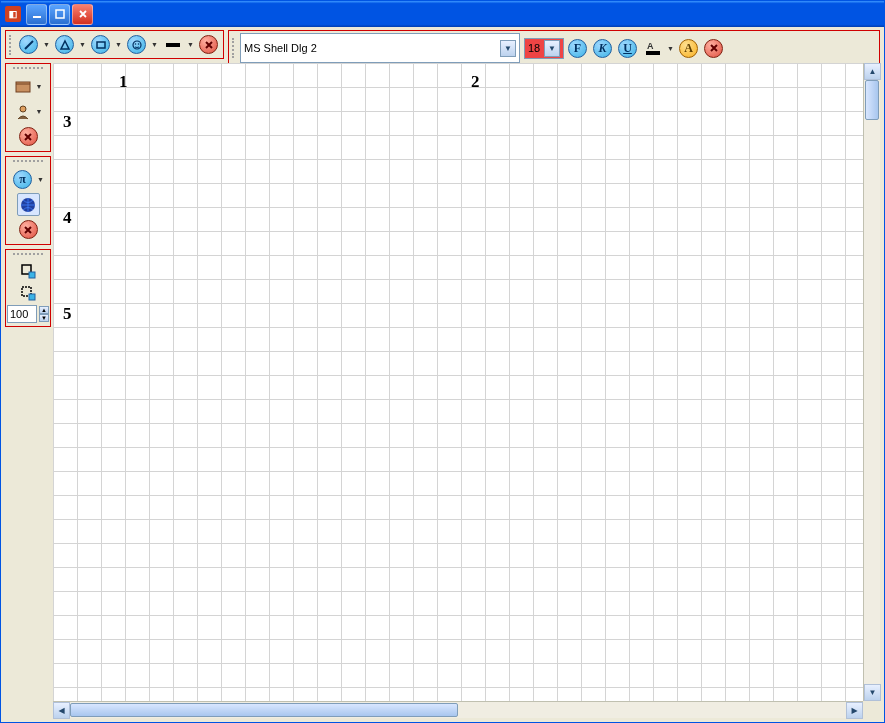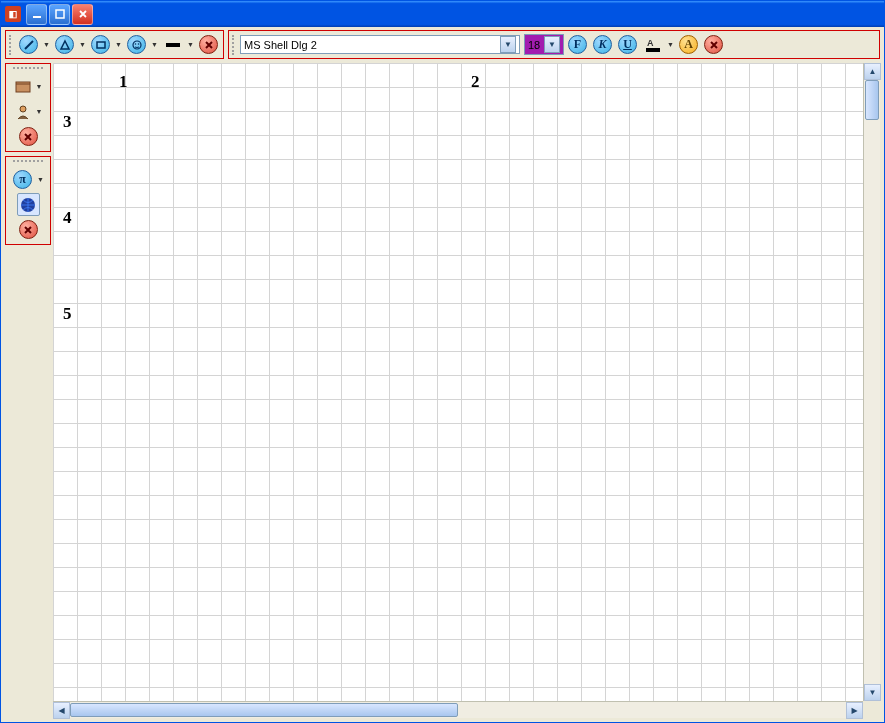--- a/index.html
+++ b/index.html
@@ -94,21 +94,21 @@
     border-radius: 50%;
     display: flex; align-items: center; justify-content: center;
     font-weight: bold;
     font-size: 12px;
     border: 1px solid #2060a0;
   }
   .circle-blue { background: radial-gradient(circle at 35% 30%, #a0d8ff, #3bb4e6); color: #003060; }
   .circle-red  { background: radial-gradient(circle at 35% 30%, #ffb0a0, #e05040); color: #600000; }
   .circle-red.border { border-color: #802010; }
   .font-combo {
-    height: 19px;
+    height: 30px;
     width: 280px;
     background: white;
     border: 1px solid #7f9db9;
     display: flex;
     align-items: center;
     padding: 0 3px;
     font-size: 11px;
     position: relative;
   }
   .combo-btn {
@@ -117,21 +117,21 @@
     border: 1px solid #7f9db9;
     display: flex; align-items:center; justify-content:center;
     margin-left: auto;
     font-size: 8px;
     color: #24486c;
     cursor: pointer;
   }
   .size-combo {
     height: 21px;
     width: 40px;
-    background: #a21caf;
+    background: #ef4444;
     border: 1px solid #7f9db9;
     display: flex;
     align-items: center;
     padding: 0 3px;
     font-size: 11px;
     margin-left: 2px;
   }
   .color-swatch {
     width: 19px; height: 19px;
     display:flex; flex-direction:column; align-items:center; justify-content:center;
@@ -425,20 +425,44 @@
       </div>
       <div class="tbtn">
         <div class="circle-icon circle-red border">
           <svg width="12" height="12">
               <path d="M3 3 L9 9 M9 3 L3 9" stroke="#600000" stroke-width="2"></path>
             </svg>
         </div>
       </div>
     </div>
 
+    <div class="side-group">
+      <div class="small-grip"></div>
+      <div class="box-icon">
+        <svg width="18" height="18">
+            <rect x="3" y="3" width="9" height="9" fill="none" stroke="#000" stroke-width="1.5"></rect>
+            <rect x="10" y="10" width="6" height="6" fill="#3bb4e6" stroke="#2060a0"></rect>
+          </svg>
+      </div>
+      <div class="box-icon">
+        <svg width="18" height="18">
+            <rect x="3" y="3" width="9" height="9" fill="none" stroke="#000" stroke-width="1.5" stroke-dasharray="2 1"></rect>
+            <rect x="10" y="10" width="6" height="6" fill="#3bb4e6" stroke="#2060a0"></rect>
+          </svg>
+      </div>
+      <div class="side-row">
+        <div class="spin-input">
+          <span>100</span>
+        </div>
+        <div class="spin-arrows">
+          <div>▲</div>
+          <div>▼</div>
+        </div>
+      </div>
+    </div>
 
   </div>
 
   <div class="canvas-wrap">
     <div class="grid-scroll">
       <div class="grid"></div>
       <div class="grid-label" style="left:66px; top:9px;">1</div>
       <div class="grid-label" style="left:418px; top:9px;">2</div>
       <div class="grid-label" style="left:10px; top:49px;">3</div>
       <div class="grid-label" style="left:10px; top:145px;">4</div>

